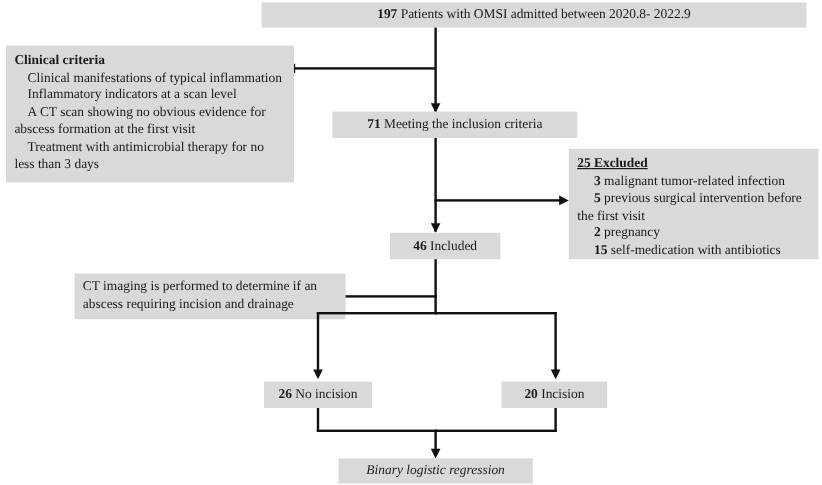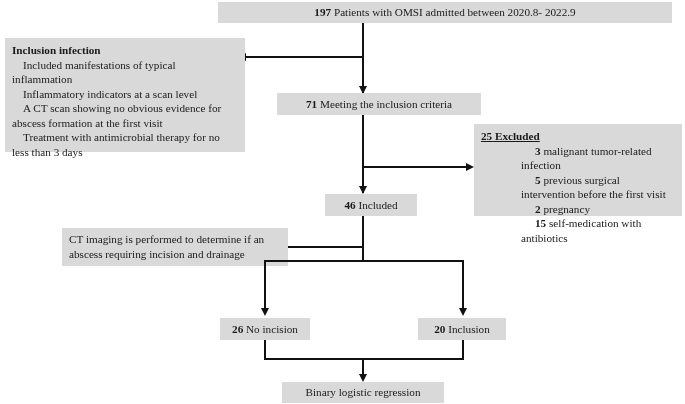--- a/index.html
+++ b/index.html
@@ -59,43 +59,43 @@
   }
   .arrow-right {
     border-top: 4.5px solid transparent;
     border-bottom: 4.5px solid transparent;
     border-left: 8px solid #111111;
   }
   b, .num { font-weight: bold; }
   .crit-title { font-weight: bold; display: block; }
   .crit-item { display: block; text-indent: 11px; }
   .exc-title { font-weight: bold; display: block; text-decoration: underline; }
-  .exc-item { display: block; text-indent: 14px; margin-left: 40px; }
+  .exc-item { display: block; text-indent: 14px; }
 </style>
 </head>
 <body>
 
 <div id="canvas">
 
   <div class="box center" style="left:218px; top:2px; width:454px; height:21px;">
     <span>
       <b class="num">197</b>
       <span>Patients with OMSI admitted between 2020.8- 2022.9</span>
     </span>
   </div>
 
   <div class="ln vline" style="left:362px; top:23px; width:2px; height:70px;"></div>
   <div class="arrow arrow-down" style="left:358.5px; top:86px;"></div>
 
   <div class="ln hline" style="left:245px; top:56px; width:118px; height:2px;"></div>
   <div class="arrow arrow-left" style="left:238px; top:52.5px;"></div>
 
   <div class="box block" style="left:5px; top:38px; width:240px; height:114px;">
-    <span class="crit-title">Inclusion infection</span>
-    <span class="crit-item">Included manifestations of typical inflammation</span>
+    <span class="crit-title">Clinical criteria</span>
+    <span class="crit-item">Clinical manifestations of typical inflammation</span>
     <span class="crit-item">Inflammatory indicators at a scan level</span>
     <span class="crit-item">A CT scan showing no obvious evidence for abscess formation at the first visit</span>
     <span class="crit-item">Treatment with antimicrobial therapy for no less than 3 days</span>
   </div>
 
   <div class="box center" style="left:277px; top:93px; width:204px; height:22px;">
     <span>
       <b class="num">71</b>
       <span>Meeting the inclusion criteria</span>
     </span>
@@ -155,27 +155,27 @@
   <div class="box center" style="left:220px; top:318px; width:90px; height:22px;">
     <span>
       <b class="num">26</b>
       <span>No incision</span>
     </span>
   </div>
 
   <div class="box center" style="left:418px; top:318px; width:88px; height:22px;">
     <span>
       <b class="num">20</b>
-      <span>Inclusion</span>
+      <span>Incision</span>
     </span>
   </div>
 
   <div class="ln vline" style="left:264px; top:340px; width:2px; height:20px;"></div>
   <div class="ln vline" style="left:462px; top:340px; width:2px; height:20px;"></div>
   <div class="ln hline" style="left:264px; top:358px; width:200px; height:2px;"></div>
   <div class="ln vline" style="left:362px; top:358px; width:2px; height:20px;"></div>
   <div class="arrow arrow-down" style="left:358.5px; top:374px;"></div>
 
-  <div class="box center" style="left:282px; top:382px; width:162px; height:21px;">
+  <div class="box center" style="left:282px; top:382px; width:162px; height:21px;font-style:italic;">
     <span>Binary logistic regression</span>
   </div>
 
 </div>
 
 </body></html>

